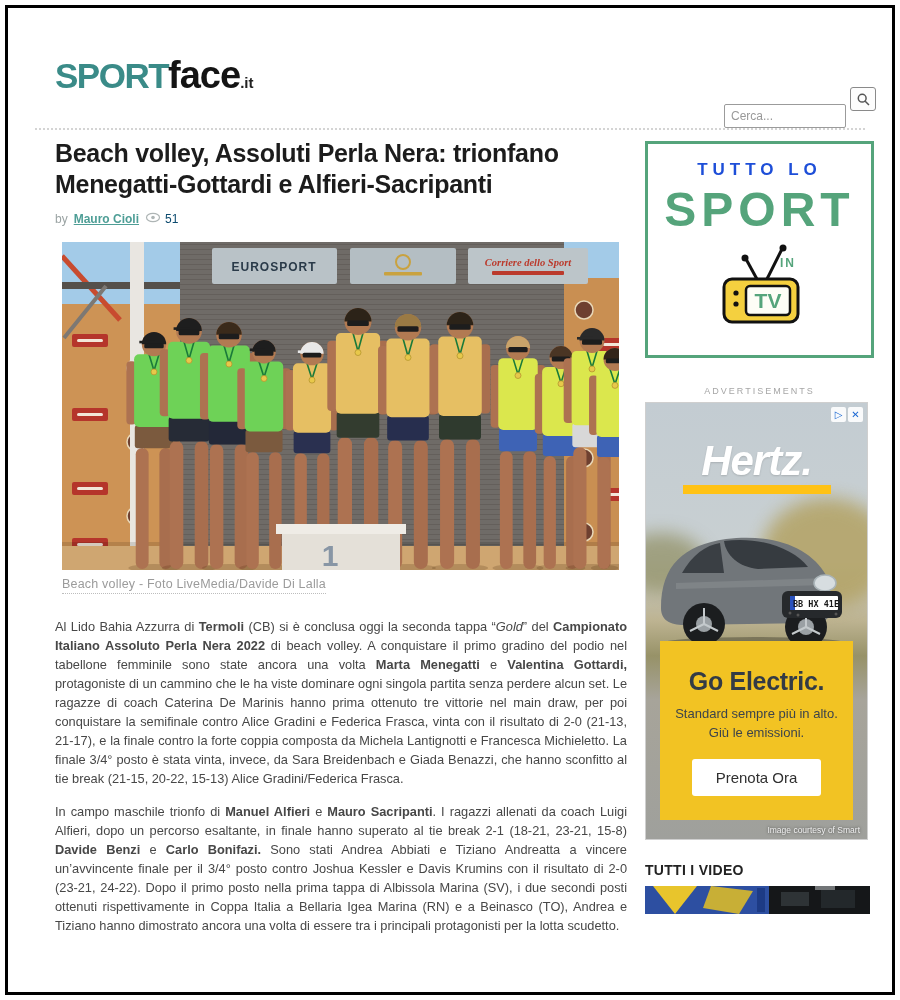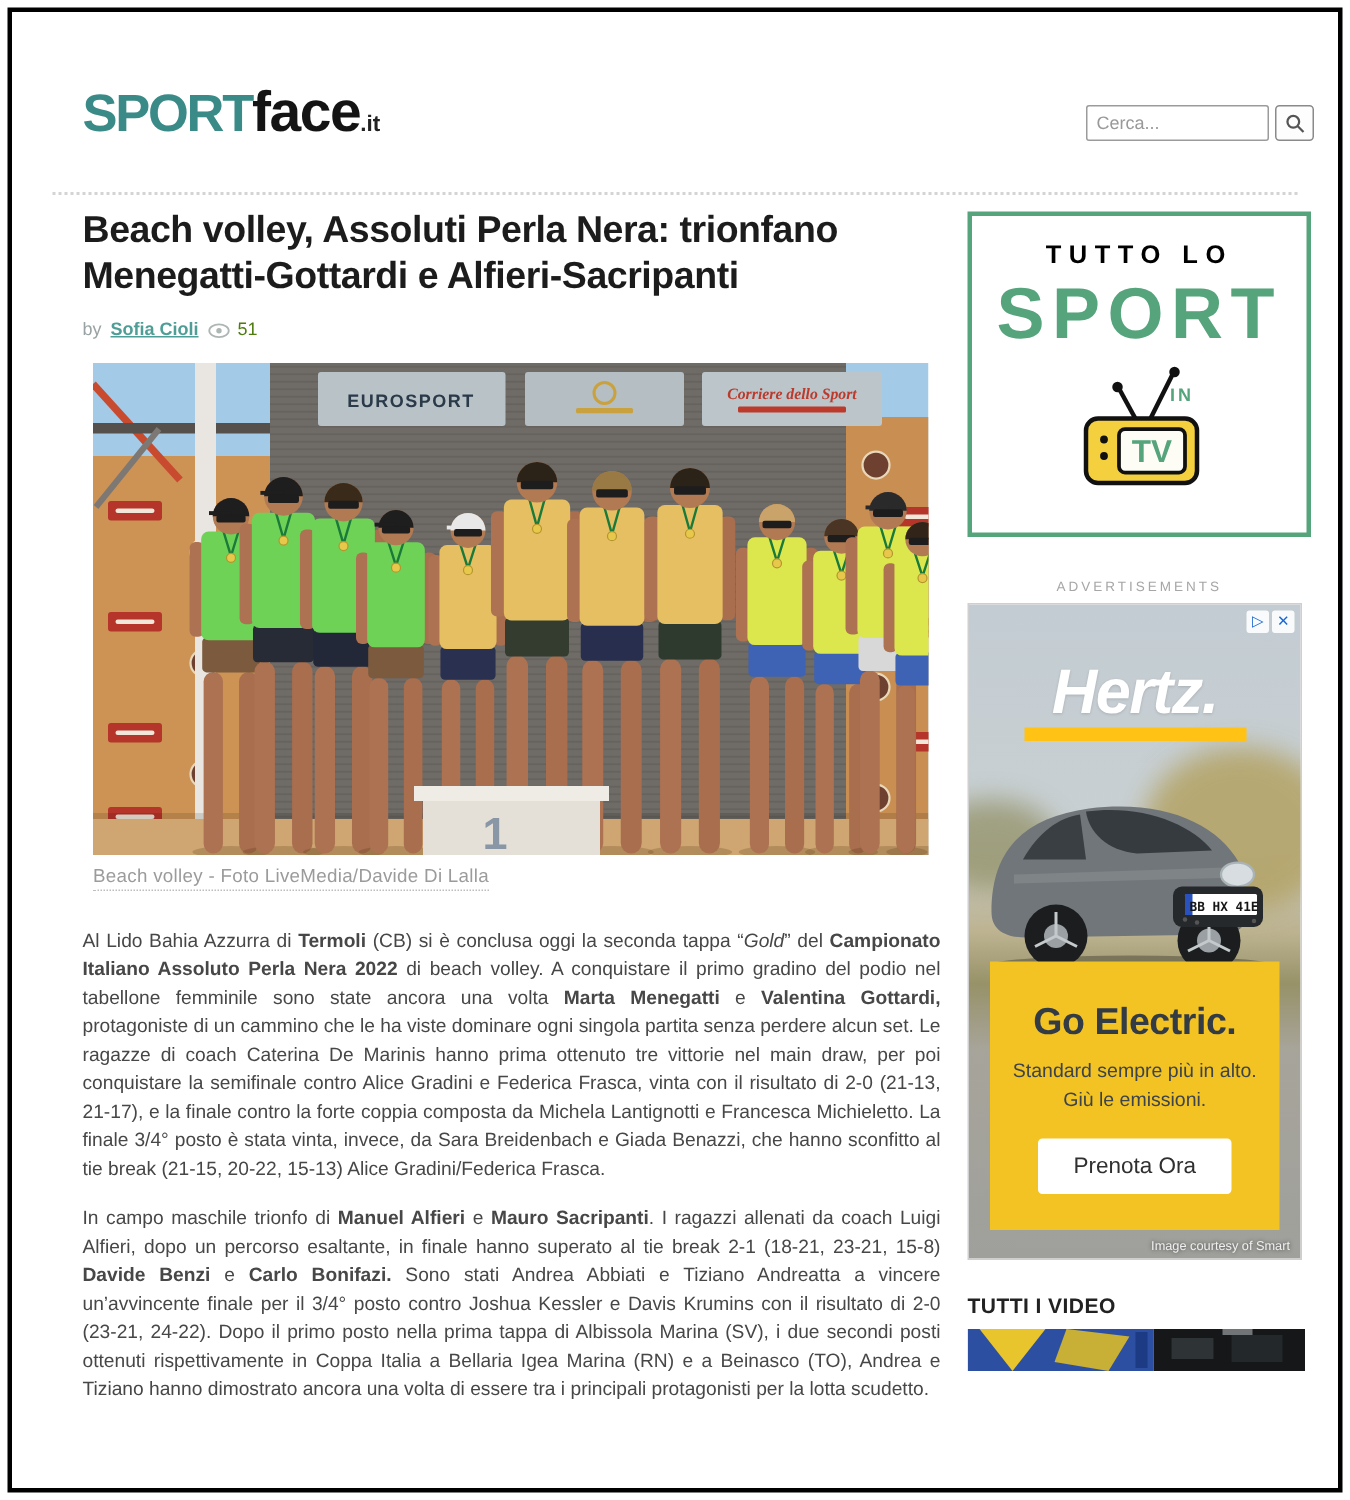--- a/index.html
+++ b/index.html
@@ -6,42 +6,42 @@
   body{width:900px;height:1000px;position:relative;font-family:"Liberation Sans",sans-serif;overflow:hidden;}
   .frame{position:absolute;left:5px;top:5px;right:5px;bottom:5px;border:3px solid #000;background:#fff;overflow:hidden;}
 
   
   .header{position:absolute;left:47px;top:48px;right:14px;height:62px;}
   .logo{display:inline-block;cursor:pointer;line-height:1;}
   .logo .sport{font-size:35px;font-weight:bold;letter-spacing:-1.5px;color:#3a8b88;}
   .logo .face{font-size:38px;font-weight:600;letter-spacing:-1px;color:#141414;}
   .logo .it{font-size:15px;font-weight:600;color:#222;}
   .search{position:absolute;right:2px;top:14px;display:flex;align-items:center;gap:4px;}
-  .search input{width:108px;height:18px;border:1px solid #9b9b9b;border-radius:2px;font-size:12px;padding:2px 6px;color:#000000;font-family:"Liberation Sans",sans-serif;}
+  .search input{width:108px;height:18px;border:1px solid #9b9b9b;border-radius:2px;font-size:12px;padding:2px 6px;color:#000000;font-family:"Liberation Sans",sans-serif;margin-top:34px;}
   .search input::placeholder{color:#999;}
   .search button{width:26px;height:24px;border:1px solid #8a8a8a;border-radius:3px;background:#fdfdfd;display:flex;align-items:center;justify-content:center;cursor:pointer;padding:0;}
 
   .divider{position:absolute;left:27px;right:27px;top:120px;border-top:2px dotted #d4d4d4;}
 
   
   .main{position:absolute;left:47px;top:130px;width:572px;}
   h1{margin:0 0 12px 0;font-size:25px;line-height:31px;letter-spacing:-0.3px;color:#1c1c1c;font-weight:bold;}
   .byline{font-size:12px;color:#9aa3a3;display:flex;align-items:center;gap:6px;}
   .byline .author{color:#4e9e96;text-decoration:underline;cursor:pointer;font-weight:600;}
-  .views{display:flex;align-items:flex-end;gap:4px;color:#4d7c0f;}
+  .views{display:flex;align-items:flex-start;gap:4px;color:#0c4a6e;}
   .photo{margin:16px 0 0 7px;width:557px;height:328px;line-height:0;}
   .caption{margin:7px 0 0 7px;font-size:12.5px;color:#9b9b9b;}
   .caption span{border-bottom:1px dotted #bdbdbd;padding-bottom:2px;letter-spacing:.2px;}
   .article-text{margin-top:26px;font-size:12.8px;line-height:19px;color:#474747;text-align:justify;}
   .article-text p{margin:0 0 14px 0;}
 
   
   .sidebar{position:absolute;left:637px;top:133px;width:229px;}
   .tv-box{border:3px solid #55a47b;height:211px;text-align:center;position:relative;cursor:pointer;background:#fff;}
-  .tv-l1{margin-top:16px;font-size:17px;font-weight:bold;letter-spacing:5px;color:#000000;}
+  .tv-l1{margin-top:16px;font-size:17px;font-weight:bold;letter-spacing:5px;color:#1d4ed8;}
   .tv-l2{font-size:48px;font-weight:bold;letter-spacing:5px;color:#55a47b;margin-top:2px;}
   .tv-in{position:absolute;left:132px;top:112px;font-size:12px;font-weight:bold;letter-spacing:2px;color:#55a47b;}
   .tv-icon{margin-top:4px;}
   .ads-label{margin-top:28px;text-align:center;font-size:9px;letter-spacing:2px;color:#a6a6a6;}
   .ad{margin-top:6px;position:relative;width:221px;height:436px;border:1px solid #cfcfcf;overflow:hidden;cursor:pointer;
       background:linear-gradient(180deg,#c3ccd2 0%,#c9d0d2 36%,#bdb391 50%,#979268 58%,#a7a49a 68%,#9fa09c 100%);}
   .dune{position:absolute;right:-25px;top:95px;width:130px;height:110px;background:#b3a263;border-radius:50%;filter:blur(9px);opacity:.85;}
   .dune2{position:absolute;left:-30px;top:130px;width:90px;height:60px;background:#8e8c5e;border-radius:50%;filter:blur(9px);opacity:.7;}
   .ad-icons{position:absolute;top:4px;right:4px;display:flex;gap:2px;z-index:5;}
   .ad-icons span{width:15px;height:15px;background:rgba(255,255,255,.9);border-radius:2px;color:#1967d2;font-size:10px;line-height:15px;text-align:center;cursor:pointer;}
@@ -77,21 +77,21 @@
       </button>
     </div>
   </div>
 
   <div class="divider"></div>
 
   <div class="main">
     <h1>Beach volley, Assoluti Perla Nera: trionfano Menegatti-Gottardi e Alfieri-Sacripanti</h1>
     <div class="byline">
       <span>by</span>
-      <span class="author">Sofia Cioli</span>
+      <span class="author">Mauro Cioli</span>
       <span class="views">
         <svg width="16" height="11" viewBox="0 0 16 11">
           <ellipse cx="8" cy="5.5" rx="6.5" ry="4.2" fill="none" stroke="#aeb5b5" stroke-width="1.2"></ellipse>
           <circle cx="8" cy="5.5" r="1.8" fill="#aeb5b5"></circle>
         </svg>
         <span>51</span>
       </span>
     </div>
 
     <div class="photo">

